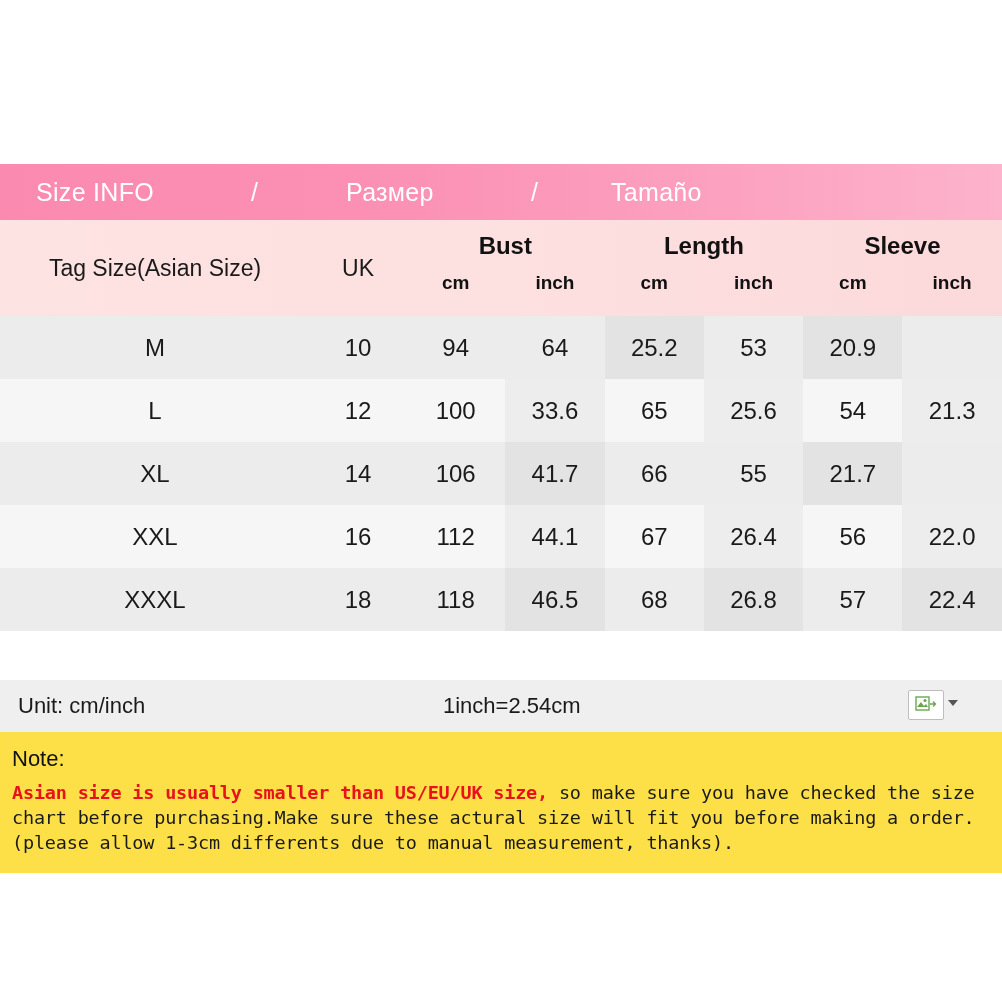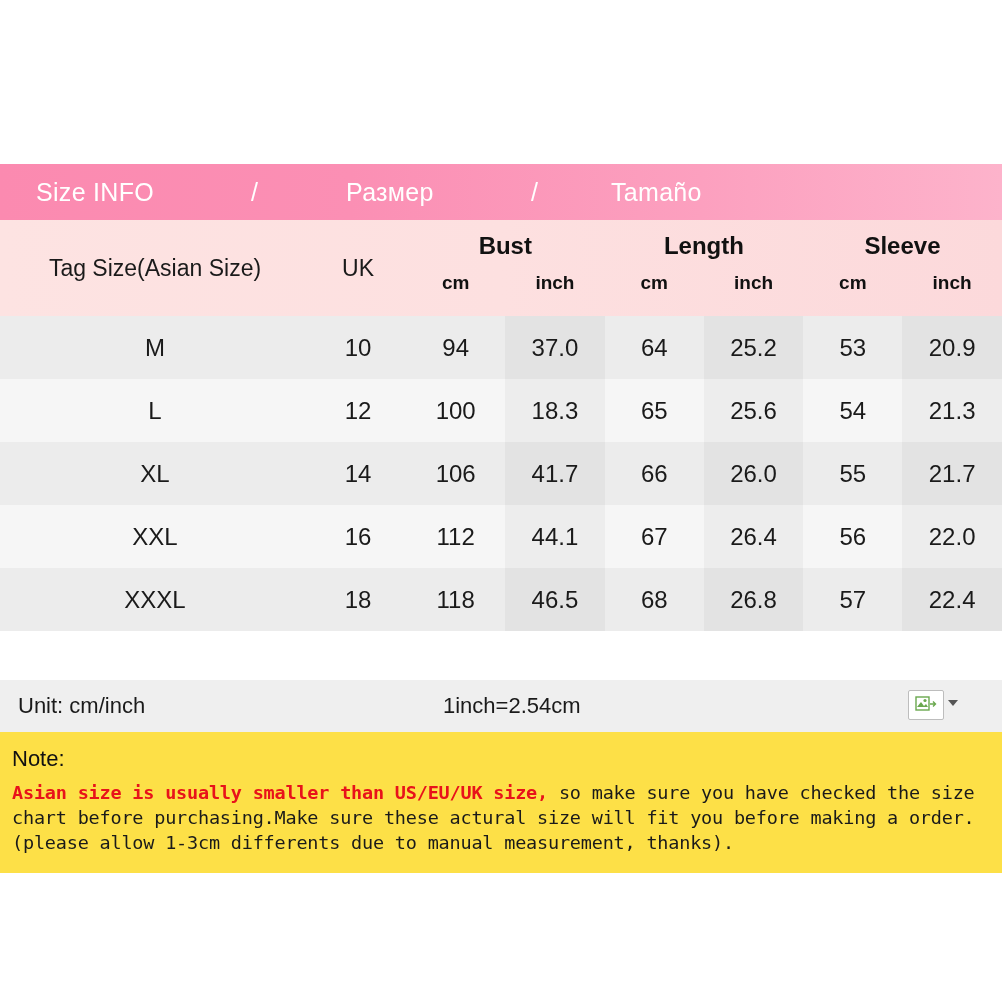--- a/index.html
+++ b/index.html
@@ -231,45 +231,43 @@
             <span>inch</span>
           </div>
         </div>
       </div>
     </div>
 
     <div class="data-row row-a">
       <div class="c-tag">M</div>
       <div class="c-uk">10</div>
       <div class="c-val">94</div>
-      <div class="c-val shade">37.0</div>
       <div class="c-val">64</div>
       <div class="c-val shade">25.2</div>
       <div class="c-val">53</div>
       <div class="c-val shade">20.9</div>
     </div>
 
     <div class="data-row row-b">
       <div class="c-tag">L</div>
       <div class="c-uk">12</div>
       <div class="c-val">100</div>
-      <div class="c-val shade">18.3</div>
+      <div class="c-val shade">33.6</div>
       <div class="c-val">65</div>
       <div class="c-val shade">25.6</div>
       <div class="c-val">54</div>
       <div class="c-val shade">21.3</div>
     </div>
 
     <div class="data-row row-a">
       <div class="c-tag">XL</div>
       <div class="c-uk">14</div>
       <div class="c-val">106</div>
       <div class="c-val shade">41.7</div>
       <div class="c-val">66</div>
-      <div class="c-val shade">26.0</div>
       <div class="c-val">55</div>
       <div class="c-val shade">21.7</div>
     </div>
 
     <div class="data-row row-b">
       <div class="c-tag">XXL</div>
       <div class="c-uk">16</div>
       <div class="c-val">112</div>
       <div class="c-val shade">44.1</div>
       <div class="c-val">67</div>

